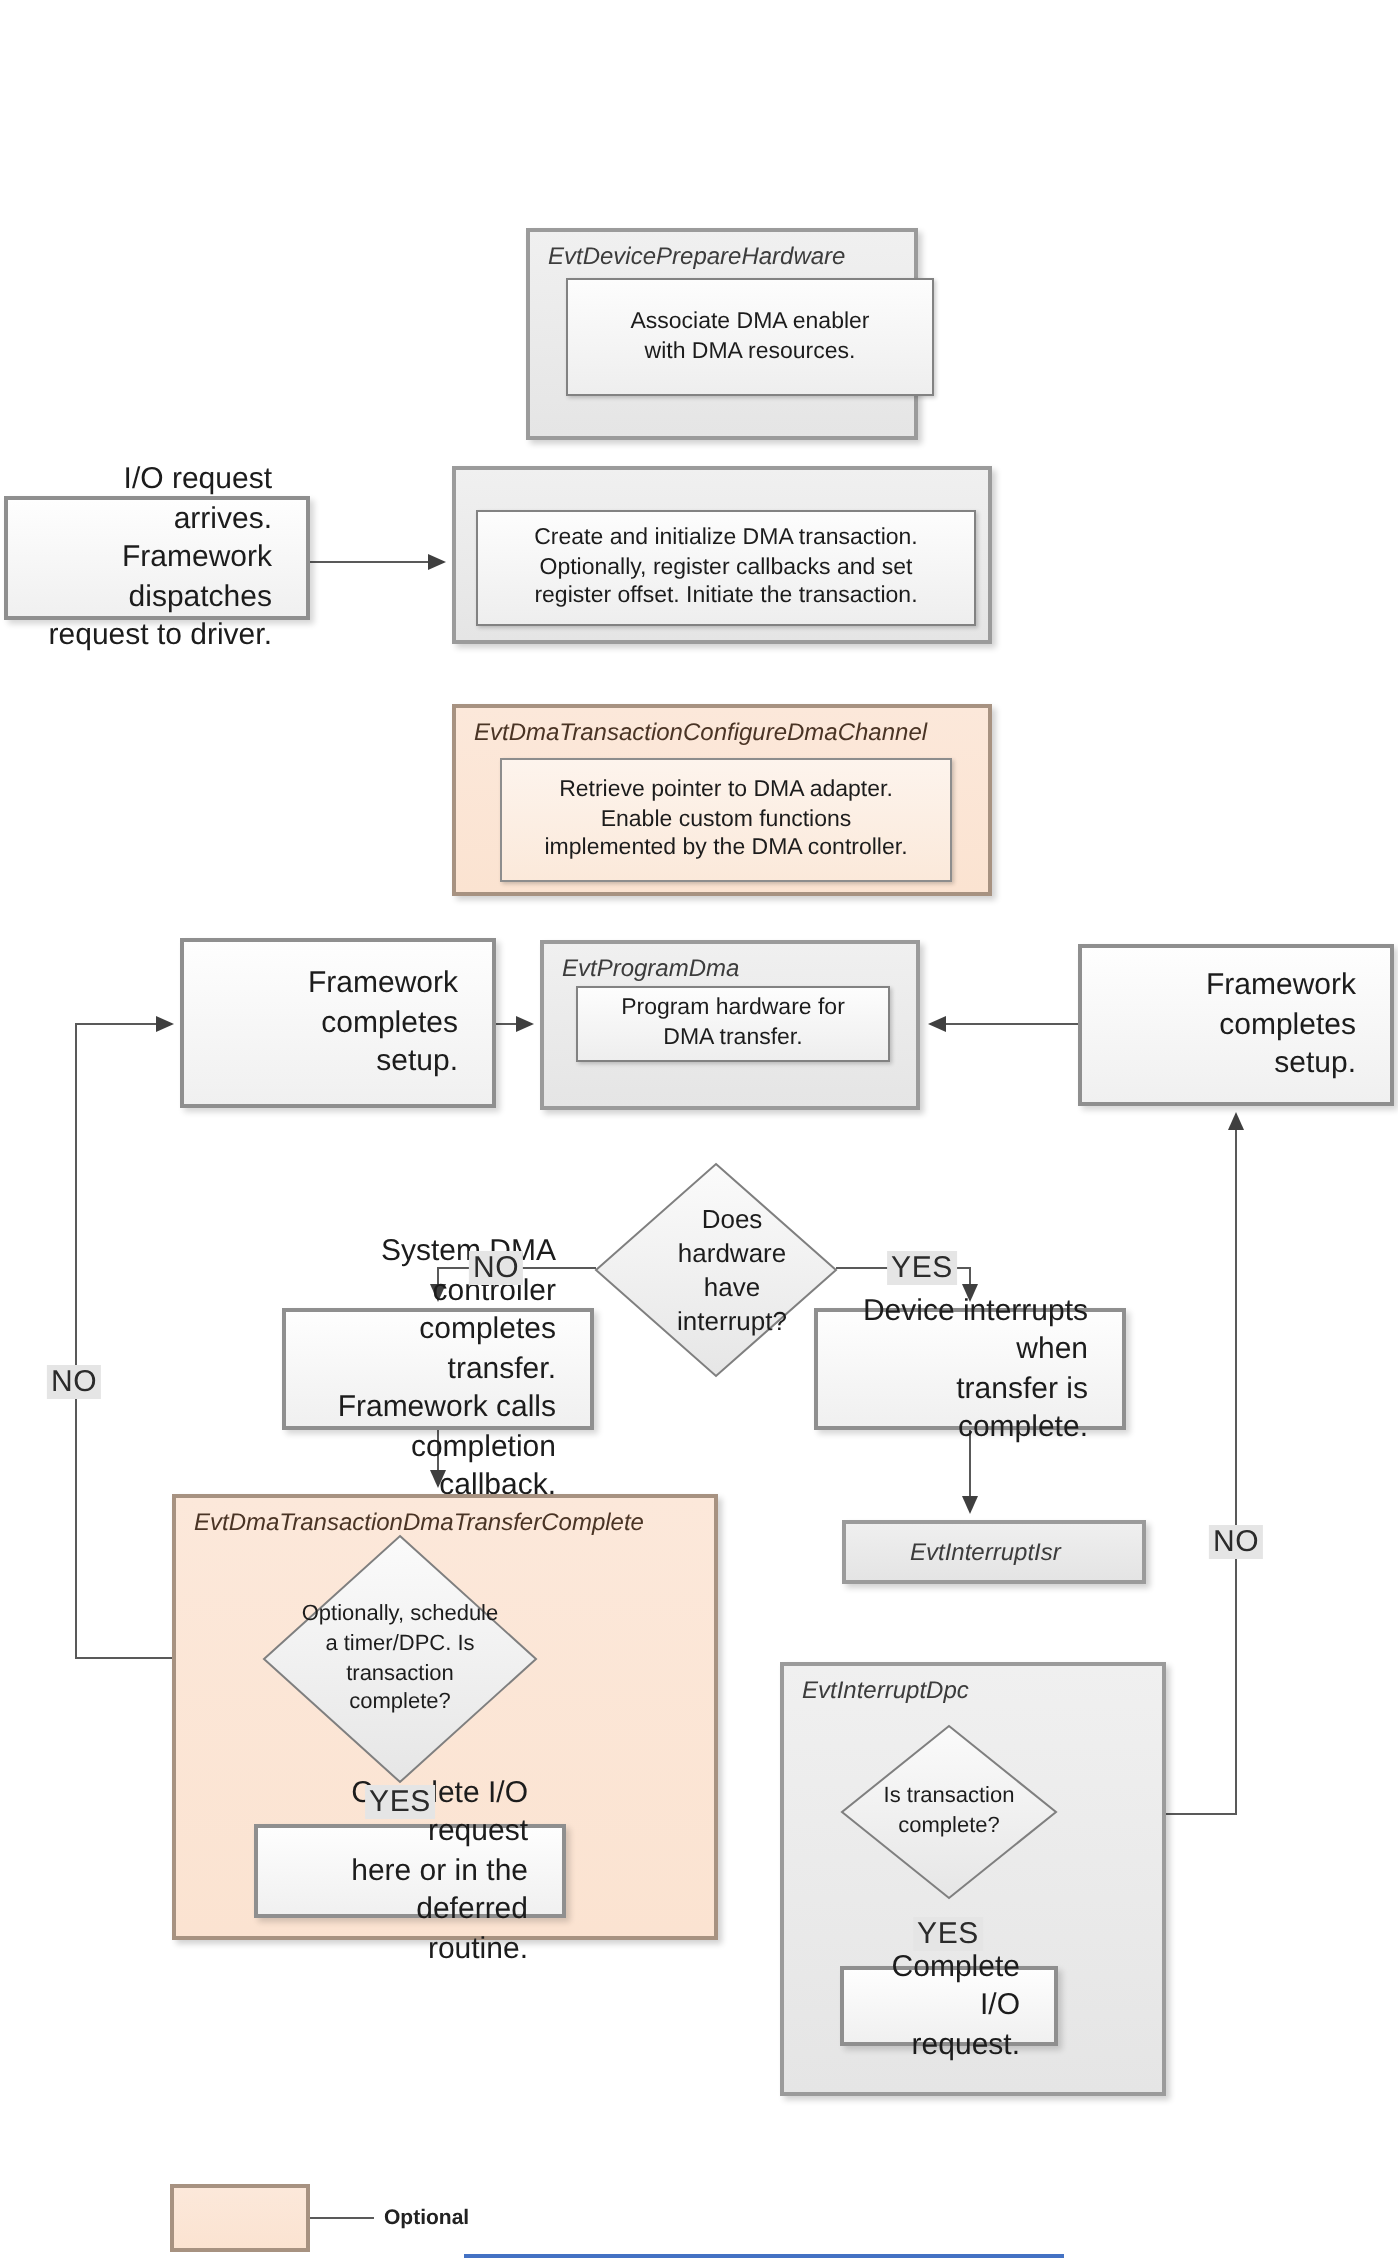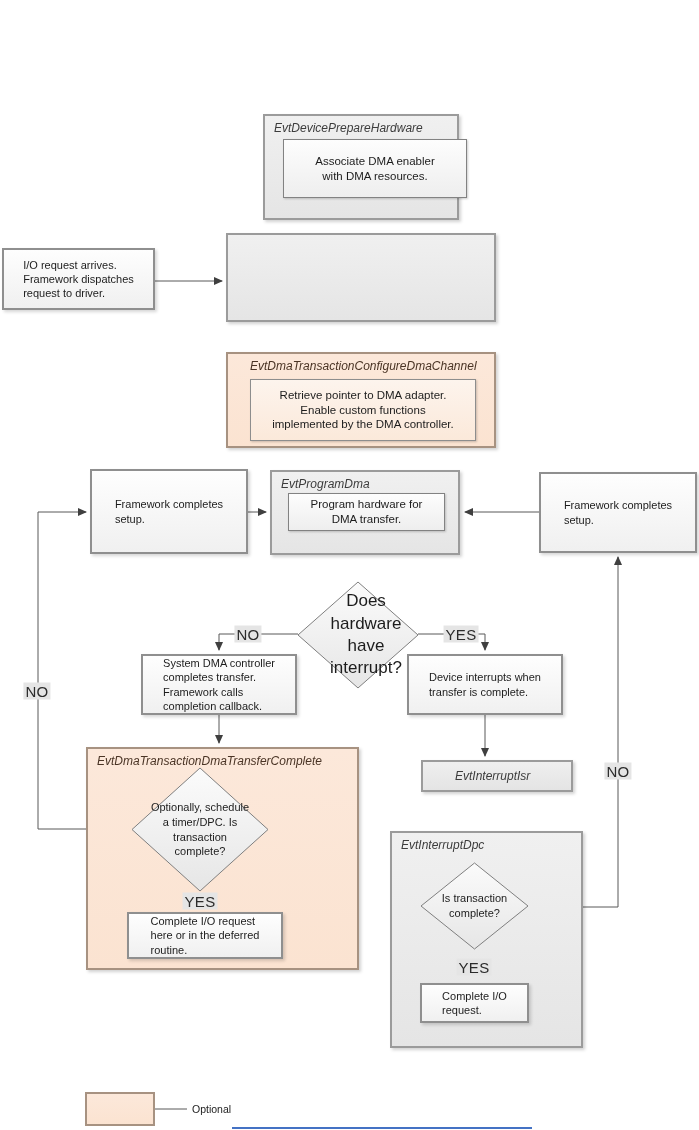--- a/index.html
+++ b/index.html
@@ -36,22 +36,22 @@
     background:linear-gradient(180deg,#fdf4ed 0%,#fbe9da 100%);
     border-color:#8d8d8d;
     text-align:center;
   }
   .box{
     position:absolute;box-sizing:border-box;
     border:2px solid #8f8f8f;
     background:linear-gradient(180deg,#fefefe 0%,#f0f0f0 100%);
     box-shadow:2px 2px 3px rgba(0,0,0,.16);
     display:flex;align-items:center;justify-content:center;
-    text-align:left;font-size:11px;line-height:1.3;color:#1c1c1c;
-    padding:2px 5px;white-space:pre-line;
+    text-align:right;font-size:15px;line-height:1.3;color:#1c1c1c;
+    padding:2px 17px;white-space:pre-line;
   }
   .titlebox{
     position:absolute;box-sizing:border-box;
     border:2px solid #9b9b9b;
     background:linear-gradient(180deg,#efefef 0%,#e4e4e4 100%);
     box-shadow:2px 2px 3px rgba(0,0,0,.18);
     display:flex;align-items:center;
     font-style:italic;font-size:12px;color:#3c3c3c;
     padding-left:10px;
   }
@@ -105,23 +105,26 @@
     <div class="ctitle">EvtDevicePrepareHardware</div>
     <div class="inner" style="left:18px;top:23px;width:184px;height:59px;">Associate DMA enabler
 with DMA resources.</div>
   </div>
 
   <div class="box" style="left:2px;top:248px;width:153px;height:62px;">I/O request arrives.
 Framework dispatches
 request to driver.</div>
 
   <div class="cont" style="left:226px;top:233px;width:270px;height:89px;">
-  </div>
-
-  <div class="cont peach" style="left:226px;top:352px;width:270px;height:96px;padding-left:13px;">
+    <div class="inner" style="left:10px;top:20px;width:250px;height:58px;">Create and initialize DMA transaction.
+Optionally, register callbacks and set
+register offset. Initiate the transaction.</div>
+  </div>
+
+  <div class="cont peach" style="left:226px;top:352px;width:270px;height:96px;">
     <div class="ctitle">EvtDmaTransactionConfigureDmaChannel</div>
     <div class="inner" style="left:22px;top:25px;width:226px;height:62px;">Retrieve pointer to DMA adapter.
 Enable custom functions
 implemented by the DMA controller.</div>
   </div>
 
   <div class="box" style="left:90px;top:469px;width:158px;height:85px;">Framework completes
 setup.</div>
 
   <div class="cont" style="left:270px;top:470px;width:190px;height:85px;">
@@ -136,21 +139,21 @@
   <div class="diamond" style="left:298px;top:582px;width:120px;height:106px;">
     <svg viewBox="0 0 100 100" preserveAspectRatio="none">
       <defs>
         <linearGradient id="dg1" x1="0" y1="0" x2="0" y2="1">
           <stop offset="0" stop-color="#fbfbfb"></stop>
             <stop offset="1" stop-color="#e6e6e6"></stop>
         </linearGradient>
       </defs>
       <polygon points="50,0 100,50 50,100 0,50" fill="url(#dg1)" stroke="#7f7f7f" stroke-width="1" vector-effect="non-scaling-stroke"></polygon>
     </svg>
-    <div class="dtext" style="left:14px;right:26px;font-size:17px;margin-left:28px;">Does hardware
+    <div class="dtext" style="left:14px;right:26px;font-size:13px;margin-left:28px;">Does hardware
 have interrupt?</div>
   </div>
 
   <div class="box" style="left:141px;top:654px;width:156px;height:61px;">System DMA controller
 completes transfer.
 Framework calls
 completion callback.</div>
 
   <div class="box" style="left:407px;top:654px;width:156px;height:61px;">Device interrupts when
 transfer is complete.</div>
@@ -203,17 +206,17 @@
 request.</div>
 
   <span class="elabel" style="left:248px;top:634px;">NO</span>
   <span class="elabel" style="left:461px;top:634px;">YES</span>
   <span class="elabel" style="left:37px;top:691px;">NO</span>
   <span class="elabel" style="left:200px;top:901px;">YES</span>
   <span class="elabel" style="left:474px;top:967px;">YES</span>
   <span class="elabel" style="left:618px;top:771px;">NO</span>
 
   <div class="cont peach" style="left:85px;top:1092px;width:70px;height:34px;box-shadow:none;"></div>
-  <span class="legend-label" style="left:192px;top:1103px;">Optional</span>
+  <span class="legend-label" style="left:192px;top:1103px;font-weight:bold;">Optional</span>
 
   <div class="blue-line" style="left:232px;top:1127px;width:300px;height:2px;"></div>
 
 </div>
 
 </body></html>

